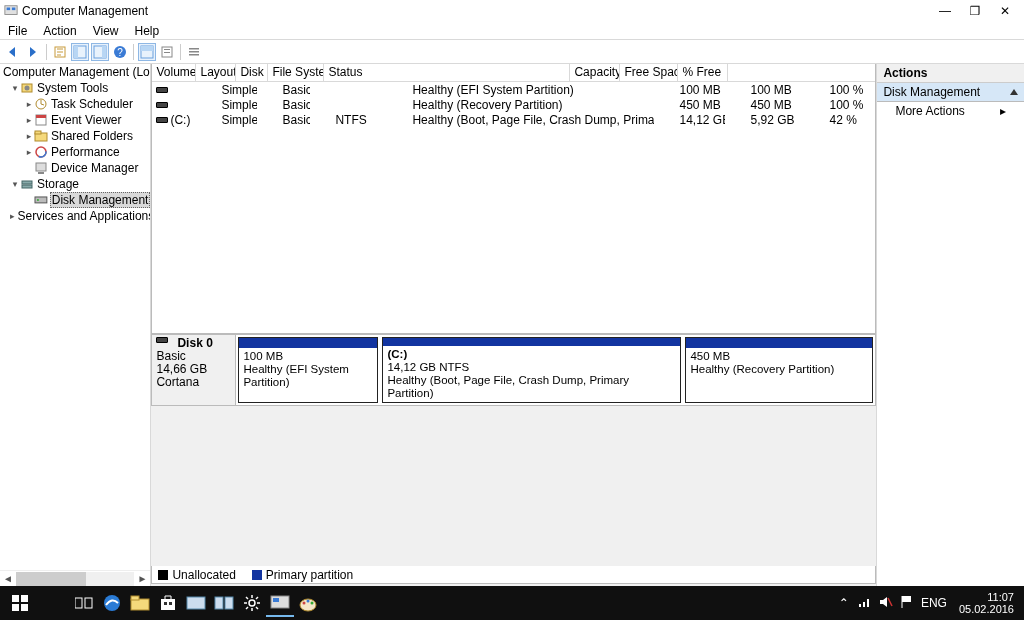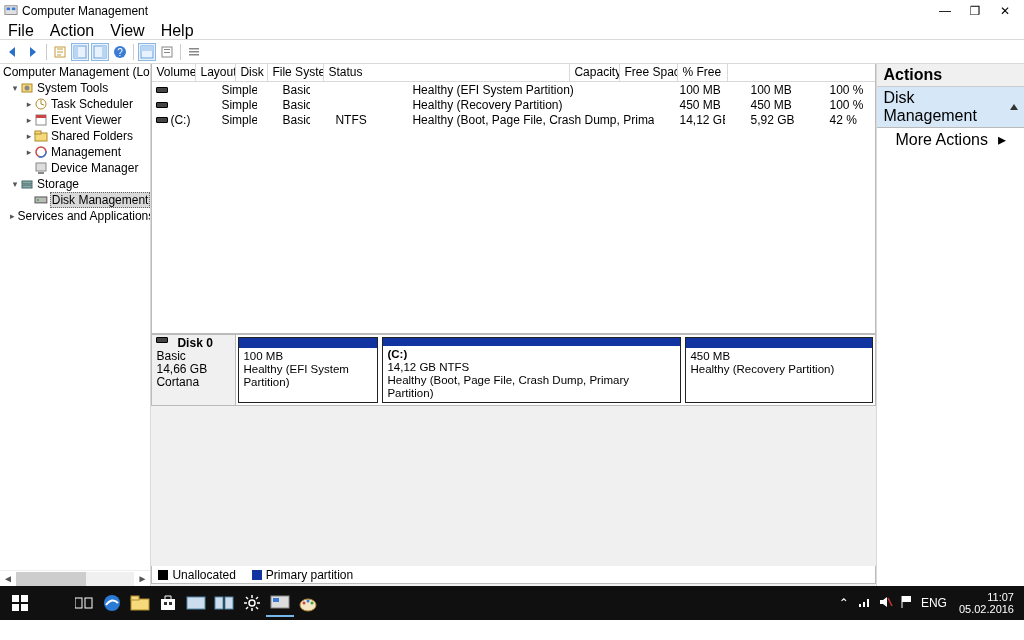--- a/index.html
+++ b/index.html
@@ -5,21 +5,21 @@
 * { box-sizing: border-box; margin: 0; padding: 0; font-family: "Segoe UI", Tahoma, sans-serif; }
 html, body { width: 1024px; height: 640px; overflow: hidden; background: #fff; }
 
 
 .titlebar { height: 22px; display: flex; align-items: center; padding: 0 4px; font-size: 12px; color: #000; }
 .titlebar .ticon { width: 14px; height: 14px; margin-right: 4px; display: inline-block; }
 .titlebar .spacer { flex: 1; }
 .titlebar .winbtn { width: 30px; text-align: center; font-size: 12px; cursor: default; }
 
 
-.menubar { height: 18px; display: flex; align-items: center; font-size: 16px; border-bottom: 1px solid #d9d9d9; }
+.menubar { height: 18px; display: flex; align-items: center; font-size: 12px; border-bottom: 1px solid #d9d9d9; }
 .menubar span { padding: 0 8px; cursor: default; }
 
 
 .toolbar { height: 24px; display: flex; align-items: center; padding: 0 4px; gap: 2px; border-bottom: 1px solid #d9d9d9; }
 .tbtn { width: 18px; height: 18px; display: flex; align-items: center; justify-content: center; border: 1px solid transparent; }
 .tbtn.framed { border: 1px solid #8eb7e4; background: #e8f2fc; }
 .tsep { width: 1px; height: 16px; background: #ccc; margin: 0 2px; }
 
 
 .main { display: flex; height: 522px; }
@@ -51,21 +51,21 @@
 .disk-map-wrap { flex: 1; background: #f0f0f0; font-size: 12px; }
 .disk-map { height: 72px; background: #fff; display: flex; border: 1px solid #bbb; margin: 0; }
 .disk-info { width: 84px; border-right: 1px solid #bbb; padding: 2px 4px; line-height: 13px; background:#f0f0f0;}
 .disk-info b { display:flex; align-items:flex-start; gap:7px;}
 .part { border: 1px solid #222; margin: 2px; display: flex; flex-direction: column; }
 .part .bar { height: 10px; background: #1234a0; }
 .part .body { flex: 1; padding: 2px 4px; line-height: 13px; font-size: 11.5px; }
 .legend { height: 18px; border: 1px solid #bbb; border-top: none; background: #fff; display: flex; align-items: center; padding: 0 6px; gap: 16px; font-size: 12px; }
 .legend .sq { display: inline-block; width: 10px; height: 10px; margin-right: 4px; vertical-align: middle; }
 
-.actions { width: 150px; font-size: 16px; }
+.actions { width: 150px; font-size: 12px; }
 .actions .hdr { background: #f0f0f0; border-bottom: 1px solid #ccc; padding: 2px 6px; font-weight: bold; }
 .actions .band { background: #d6e7f7; border-bottom: 1px solid #bbb; padding: 2px 6px; display: flex; align-items: center; justify-content: space-between; }
 .actions .item { padding: 2px 18px; display: flex; justify-content: space-between; align-items: center; cursor: default; }
 
 
 .taskbar { height: 34px; background: #101010; color: #fff; display: flex; align-items: center; font-size: 12px; }
 .taskbar .start { width: 40px; height: 100%; display: flex; align-items: center; justify-content: center; }
 .taskbar .search { flex: 0 0 280px; display: flex; align-items: center; color: #999; gap: 8px; padding-left: 4px; }
 .taskbar .tray { margin-left: auto; display: flex; align-items: center; gap: 8px; padding: 0 6px; }
 .taskbar .tb-ico { width: 28px; height: 28px; display: flex; align-items: center; justify-content: center; }
@@ -198,21 +198,21 @@
             <rect x="1" y="2" width="6" height="3" fill="#f5d97b" stroke="#b08b2e"></rect>
           </svg></span>
       <span class="lbl">Shared Folders</span>
     </div>
     <div class="row ind3">
       <span class="exp">▸</span>
       <span class="ticon2"><svg viewBox="0 0 14 14">
             <circle cx="7" cy="7" r="5" fill="none" stroke="#c44" stroke-width="1.5"></circle>
             <circle cx="7" cy="7" r="5" fill="none" stroke="#3a7bd5" stroke-width="1.5" stroke-dasharray="10 20"></circle>
           </svg></span>
-      <span class="lbl">Management</span>
+      <span class="lbl">Performance</span>
     </div>
     <div class="row ind3">
       <span class="exp" style="visibility:hidden">▸</span>
       <span class="ticon2"><svg viewBox="0 0 14 14">
             <rect x="2" y="2" width="10" height="8" fill="#ddd" stroke="#888"></rect>
             <rect x="4" y="11" width="6" height="2" fill="#888"></rect>
           </svg></span>
       <span class="lbl">Device Manager</span>
     </div>
     <div class="row ind2">

